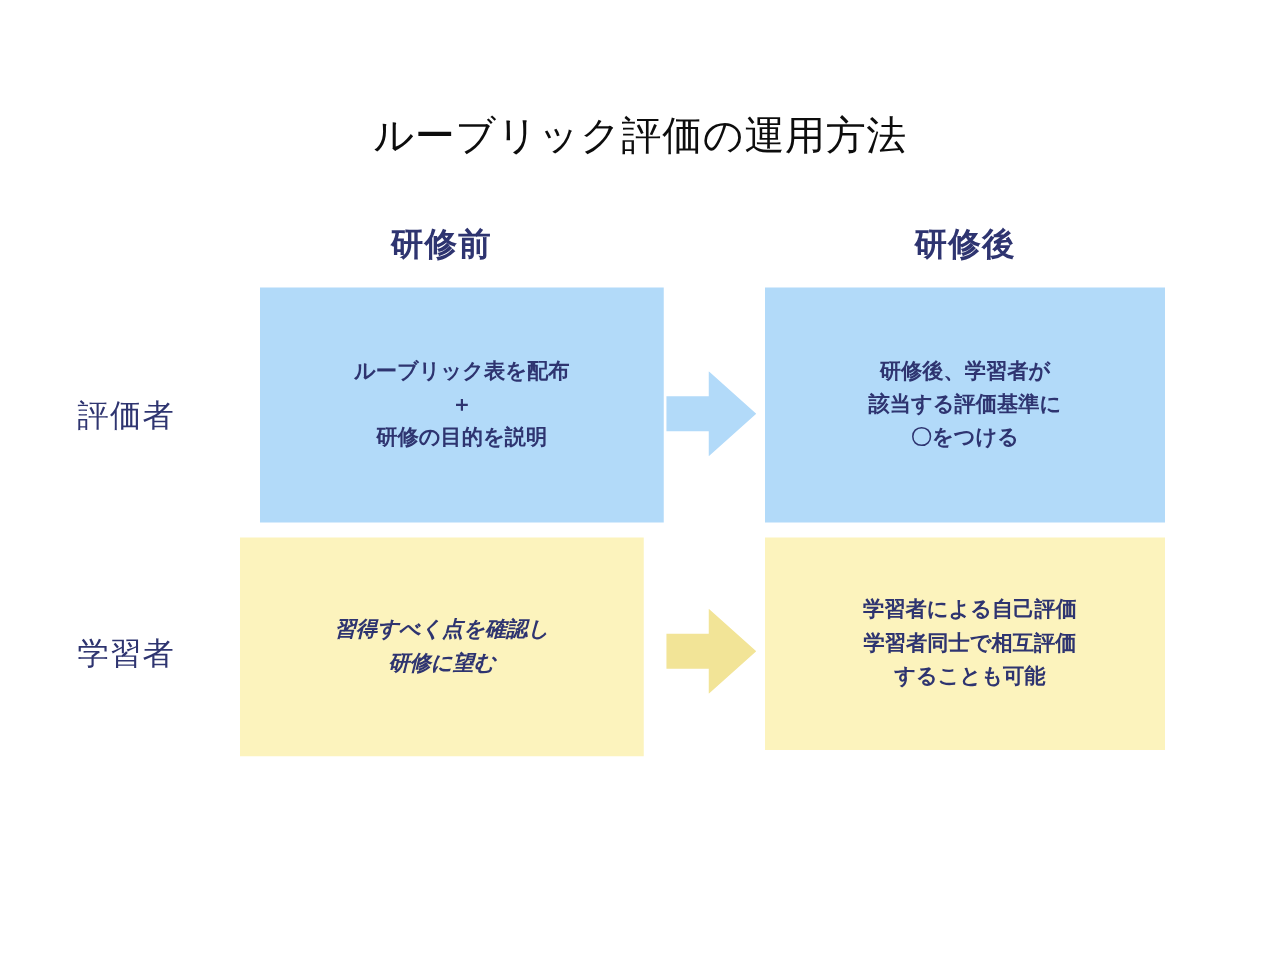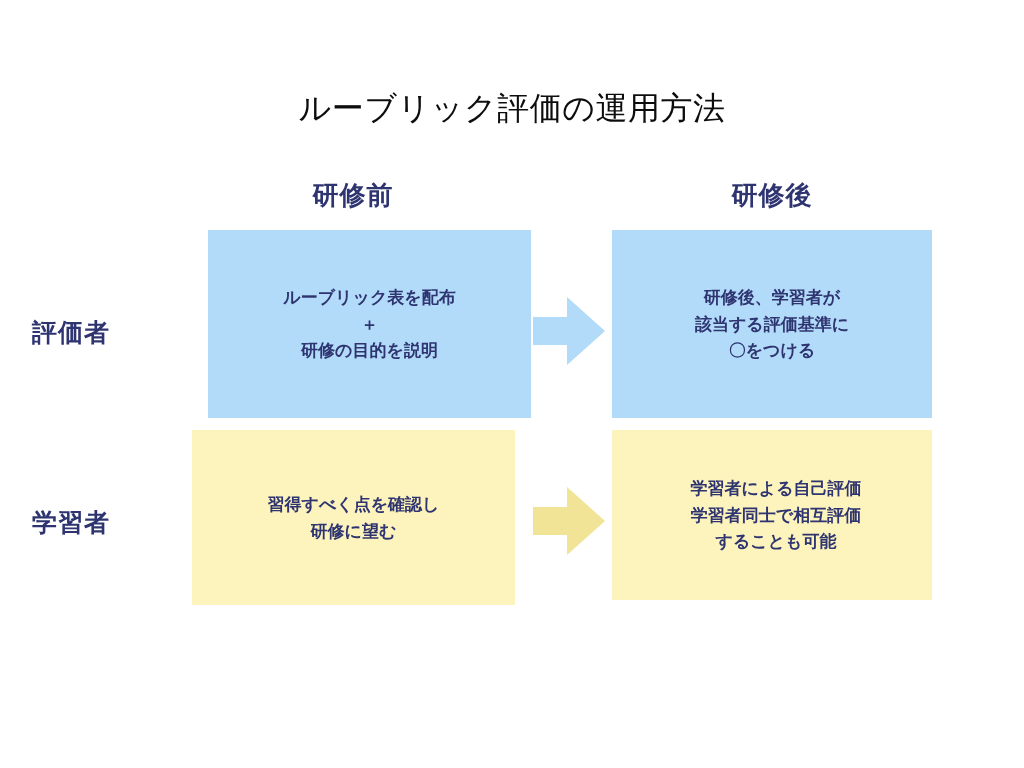--- a/index.html
+++ b/index.html
@@ -48,25 +48,26 @@
     text-align: center;
     letter-spacing: 1px;
     white-space: nowrap;
   }
   .col-header.before { left: 233px; width: 240px; }
   .col-header.after  { left: 652px; width: 240px; }
 
   
   .row-label {
     position: absolute;
-    left: 32px;
+    left: 21px;
     width: 160px;
     font-size: 25px;
-    font-weight: bold;
+    font-weight: normal;
     color: #2e3470;
+    text-align: center;
     letter-spacing: 1px;
     white-space: nowrap;
   }
   .row-label.evaluator { top: 316px; }
   .row-label.learner   { top: 506px; }
 
   
   .cell-box {
     position: absolute;
     display: flex;
@@ -83,21 +84,21 @@
     line-height: 1.55;
     white-space: pre-line;
   }
 
   .box-blue   { background: #b2daf9; }
   .box-yellow { background: #fcf3bd; }
 
   
   .box-eval-before  { left: 192px; top: 230px; width: 323px; height: 188px; margin-left: 16px; }
   .box-eval-after   { left: 612px; top: 230px; width: 320px; height: 188px; text-align: center; }
-  .box-learn-before { left: 192px; top: 430px; width: 323px; height: 175px; }
+  .box-learn-before { left: 192px; top: 430px; width: 323px; height: 175px; font-style: italic; }
   .box-learn-after  { left: 612px; top: 430px; width: 320px; height: 170px; padding-left: 18px; }
 
   .box-learn-before .cell-text,
   .box-learn-after .cell-text { font-size: 17px; }
 
   
   .arrow {
     position: absolute;
     width: 72px;
     height: 68px;

